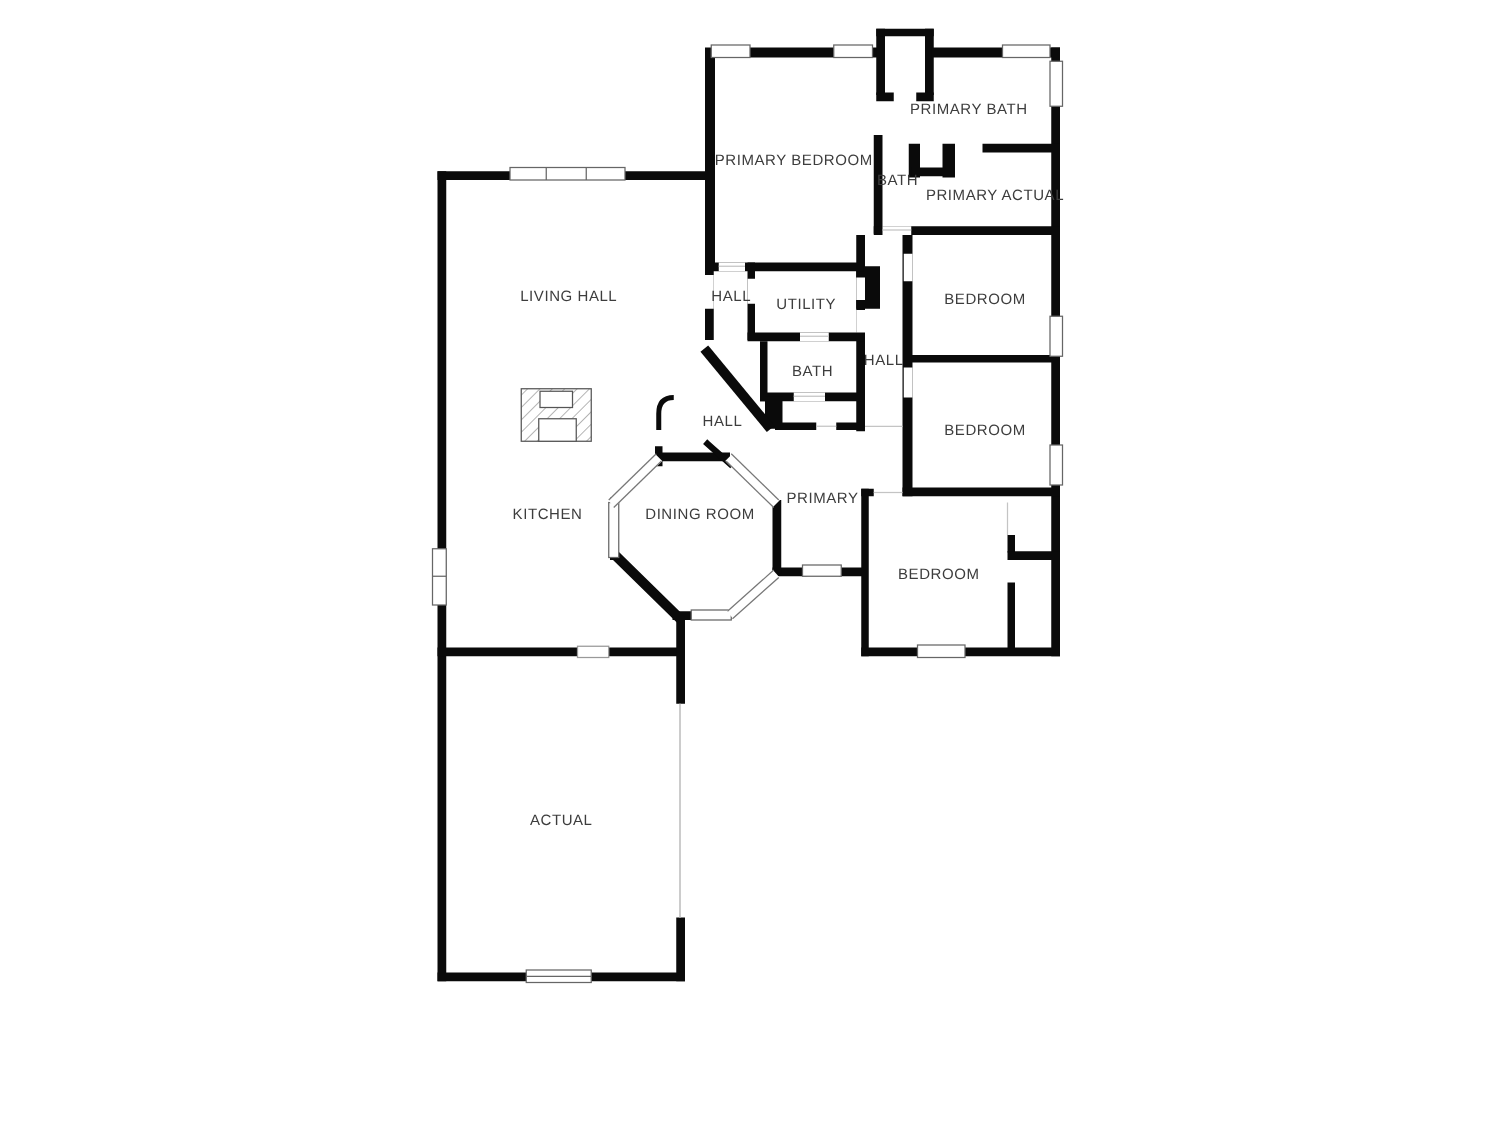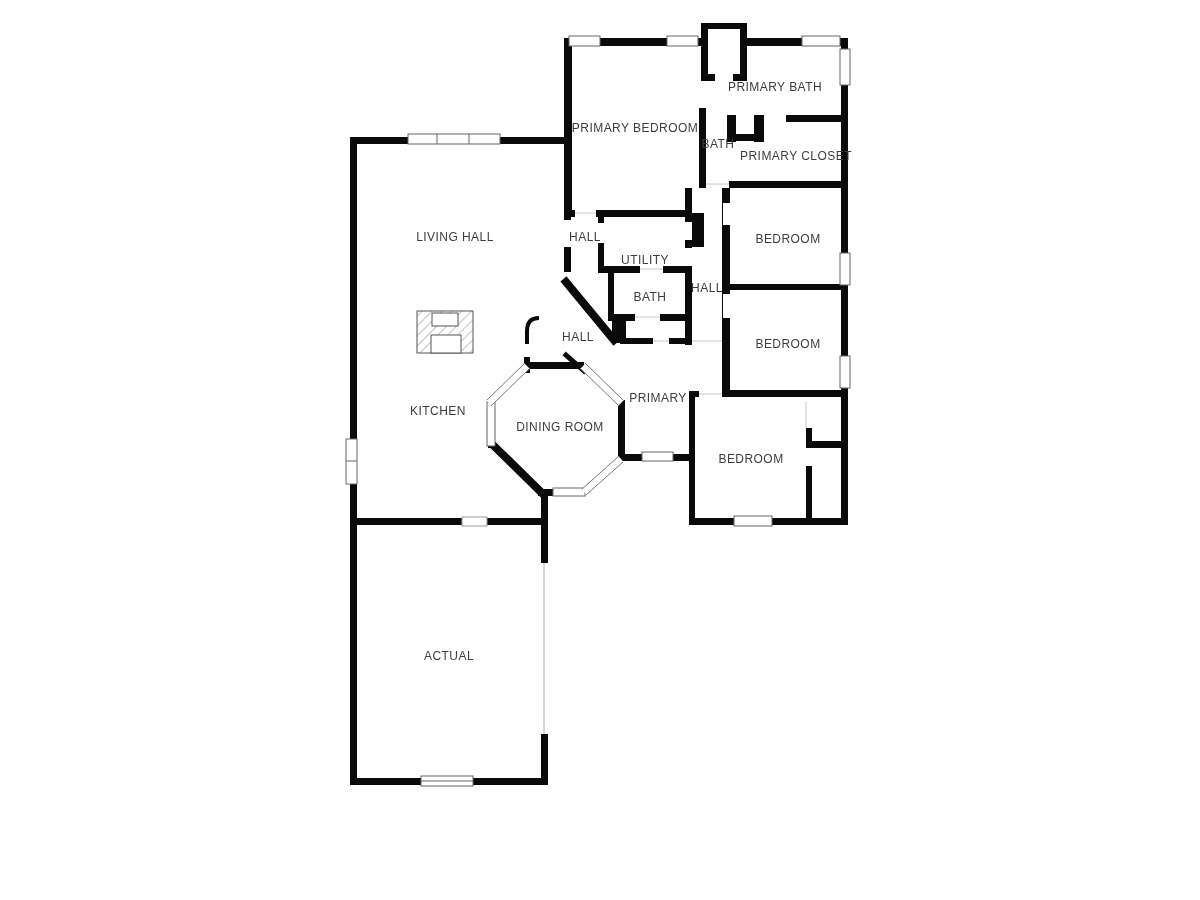--- a/index.html
+++ b/index.html
@@ -175,28 +175,28 @@
     <g stroke="#555" stroke-width="1">
       <rect x="417" y="311" width="56" height="42" fill="url(#hatchP)"></rect>
       <rect x="432" y="313" width="26" height="13" fill="#ffffff"></rect>
       <rect x="431" y="335" width="30" height="18" fill="#ffffff"></rect>
     </g>
   </svg>
 
   <span class="room-label" style="left:635px;top:128px;text-align:right;">PRIMARY BEDROOM</span>
   <span class="room-label" style="left:775px;top:87px;">PRIMARY BATH</span>
   <span class="room-label" style="left:718px;top:144px;">BATH</span>
-  <span class="room-label" style="left:796px;top:156px;">PRIMARY CLOSET</span>
+  <span class="room-label" style="left:796px;top:156px;">PRIMARY ACTUAL</span>
   <span class="room-label" style="left:455px;top:237px;">LIVING HALL</span>
   <span class="room-label" style="left:585px;top:237px;">HALL</span>
-  <span class="room-label" style="left:645px;top:260px;">UTILITY</span>
+  <span class="room-label" style="left:645px;top:243px;">UTILITY</span>
   <span class="room-label" style="left:788px;top:239px;">BEDROOM</span>
   <span class="room-label" style="left:650px;top:297px;">BATH</span>
   <span class="room-label" style="left:707px;top:288px;">HALL</span>
   <span class="room-label" style="left:788px;top:344px;">BEDROOM</span>
   <span class="room-label" style="left:578px;top:337px;">HALL</span>
   <span class="room-label" style="left:658px;top:398px;">PRIMARY</span>
   <span class="room-label" style="left:438px;top:411px;">KITCHEN</span>
-  <span class="room-label" style="left:560px;top:427px;">DINING ROOM</span>
+  <span class="room-label" style="left:560px;top:411px;">DINING ROOM</span>
   <span class="room-label" style="left:751px;top:459px;">BEDROOM</span>
   <span class="room-label" style="left:449px;top:656px;">ACTUAL</span>
 
 </div>
 
 </body></html>

